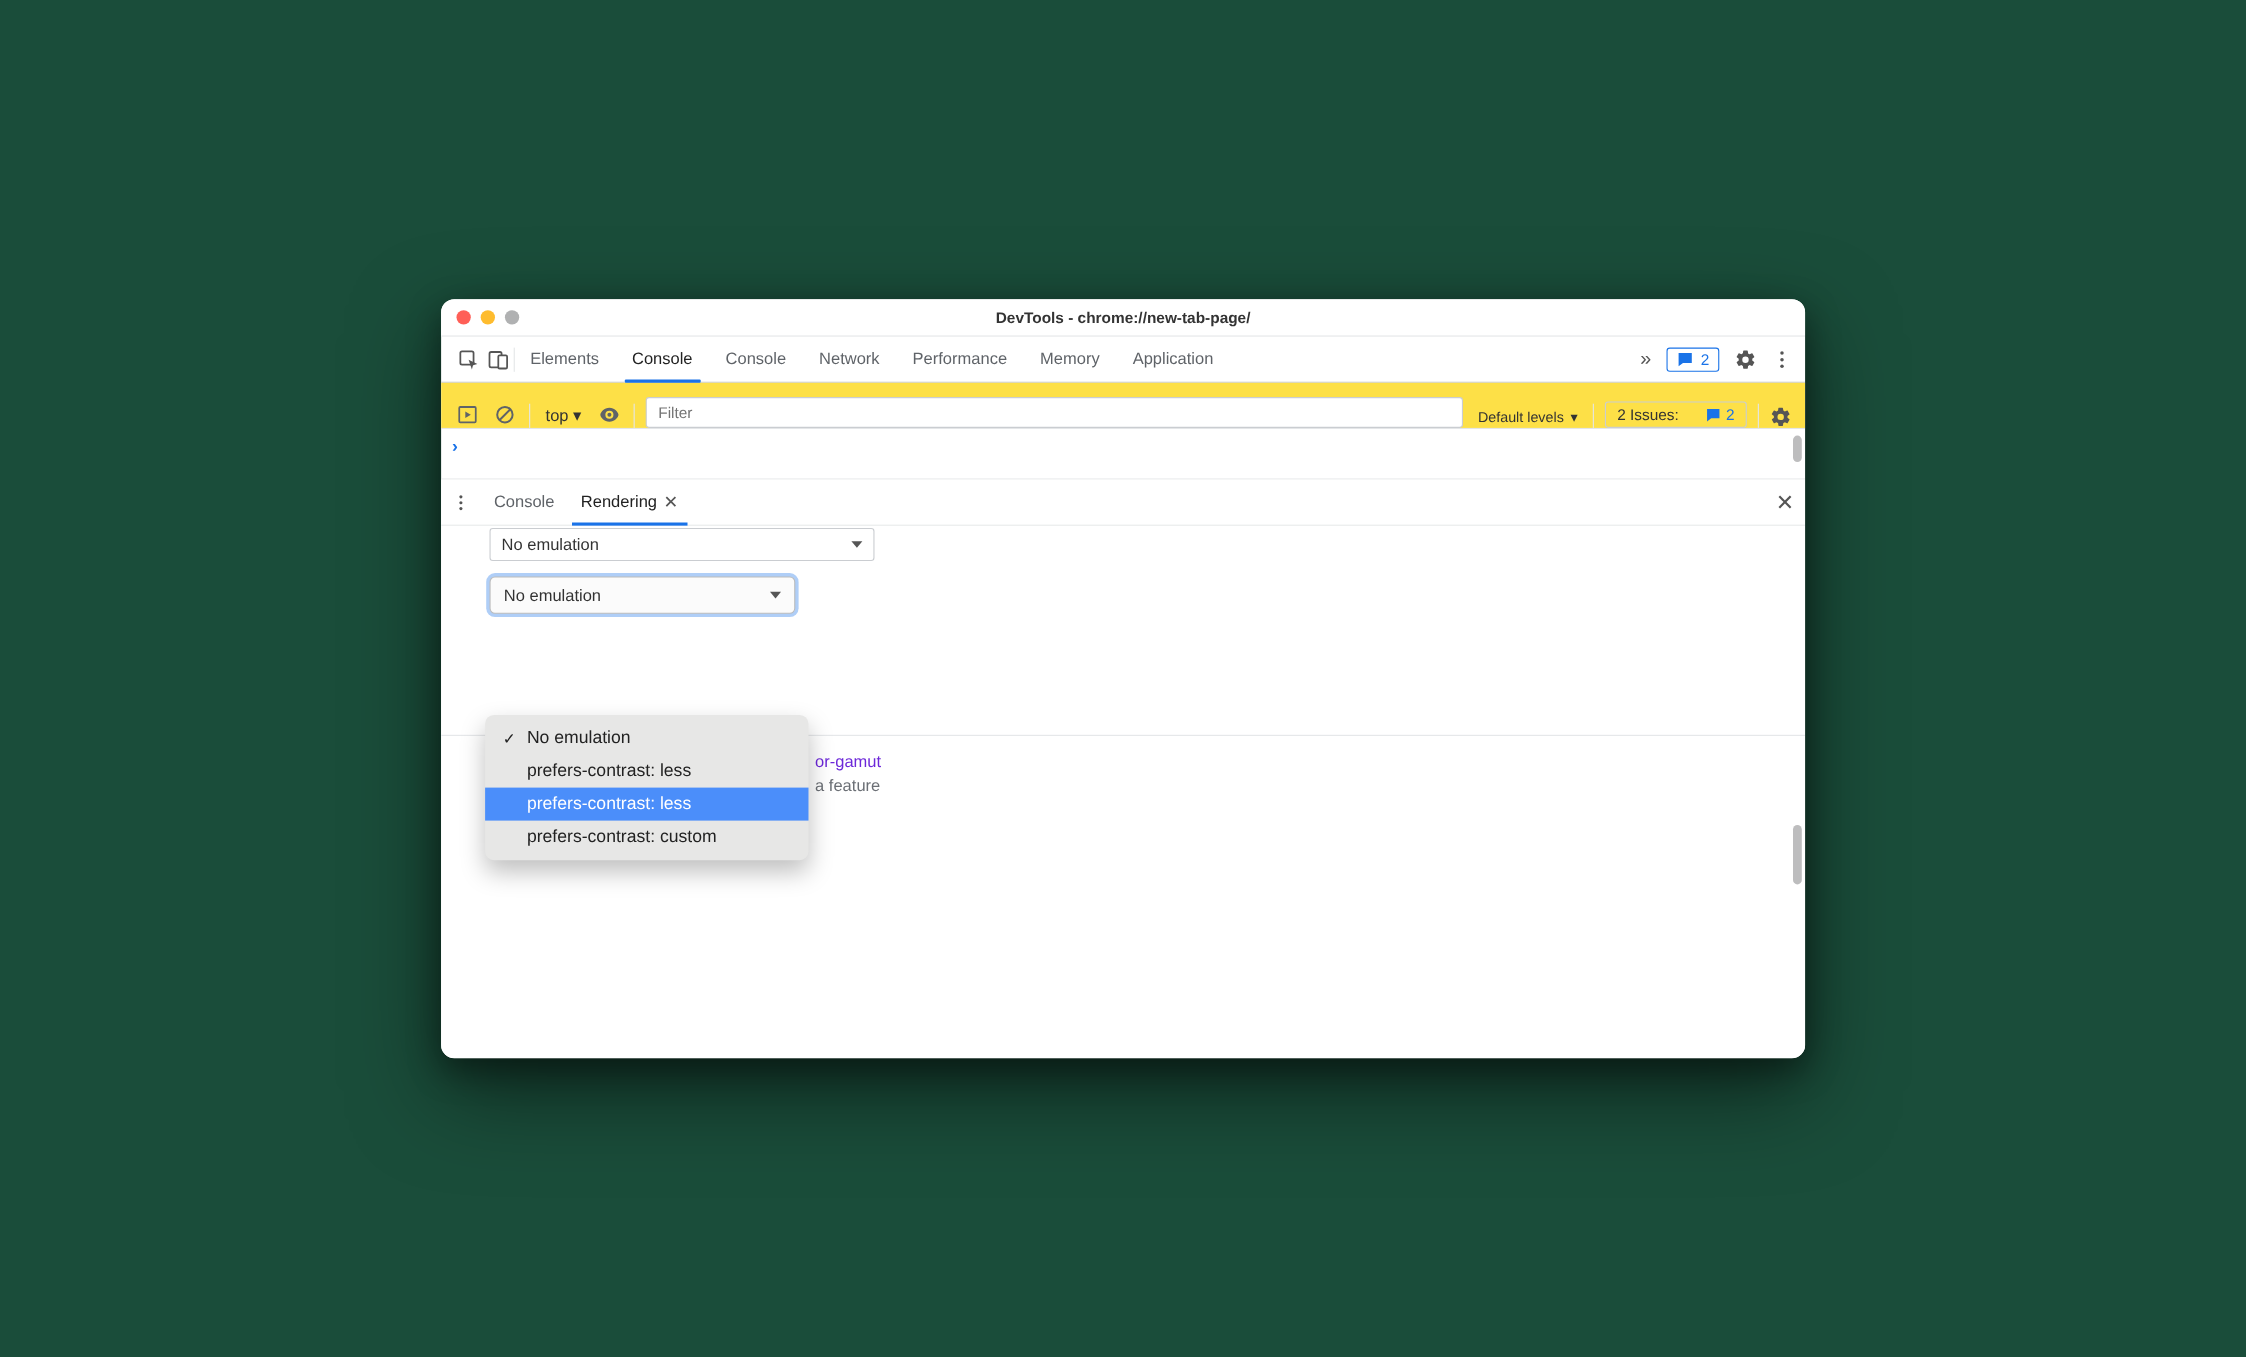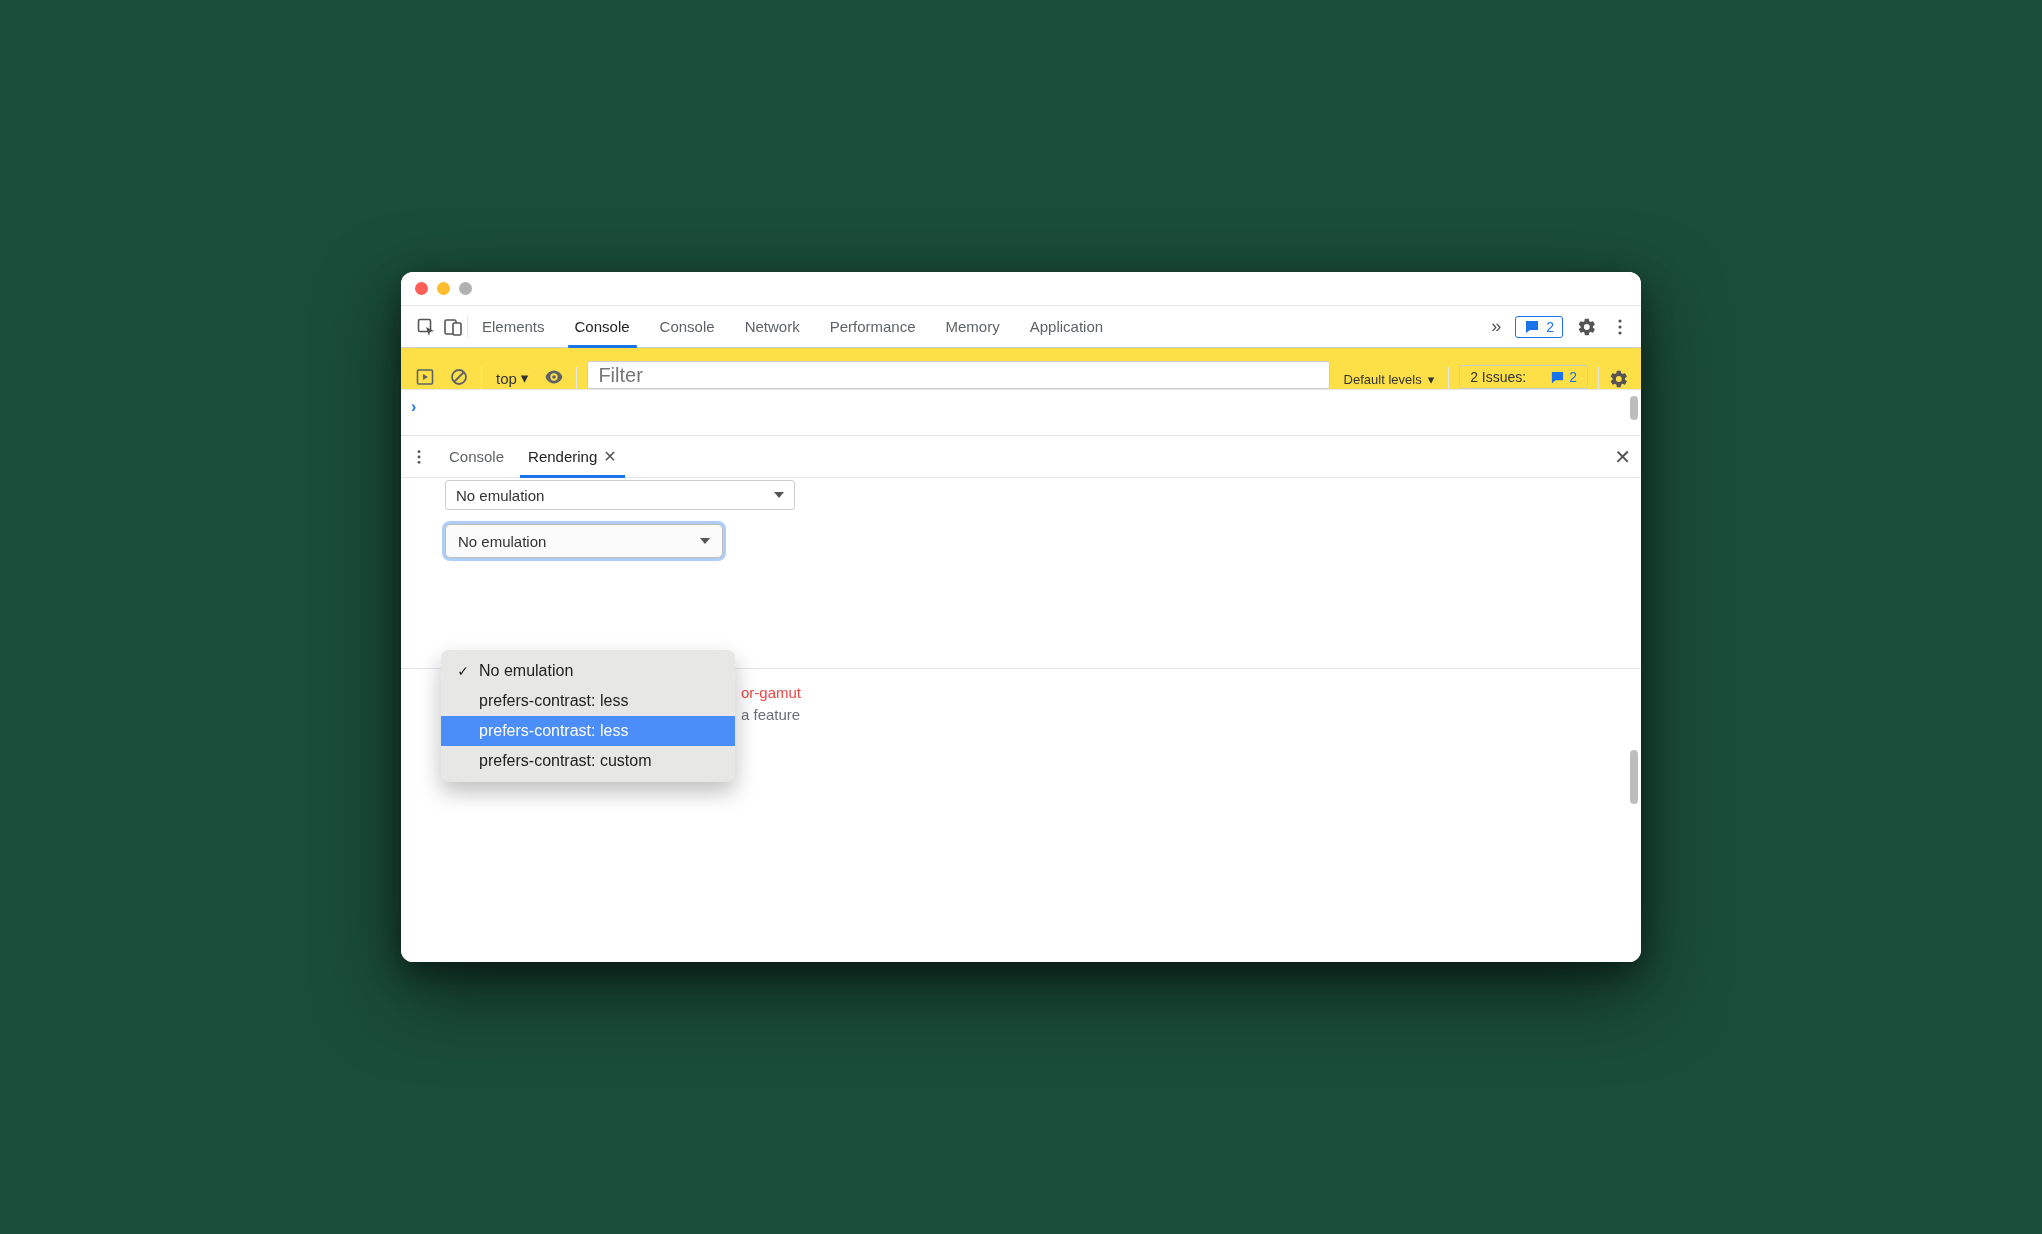--- a/index.html
+++ b/index.html
@@ -123,21 +123,21 @@
     display: inline-flex; align-items: center; gap: 4px;
     font-size: 15px; color: #333;
     padding: 2px 4px;
   }
   .filter-input {
     flex: 1;
     height: 28px;
     border: 1px solid var(--border);
     border-radius: 3px;
     padding: 0 10px;
-    font-size: 20px;
+    font-size: 14px;
     color: #333;
     background: #fff;
   }
   .levels-select {
     display: inline-flex; align-items: center; gap: 6px;
     font-size: 13px; color: #333;
     padding: 2px 4px;
   }
   .issues-box {
     display: inline-flex; align-items: center; gap: 24px;
@@ -240,21 +240,21 @@
   .dd-item {
     display: flex; align-items: center; gap: 8px;
     padding: 6px 12px 6px 14px;
     font-size: 16px; color: #222;
   }
   .dd-item .check { width: 16px; display: inline-block; text-align: center; font-size: 14px;}
   .dd-item.selected { background: var(--dropdown-hover); color: #fff; }
   .hr { margin: 18px 0; border: none; border-top: 1px solid var(--border-light); }
   .behind-text-1 {
     position: absolute; left: 340px; top: 206px;
-    font-size: 15px; color: #ef4444;
+    font-size: 15px; color: #6d28d9;
   }
   .behind-text-2 {
     position: absolute; left: 340px; top: 228px;
     font-size: 15px; color: var(--text-lighter);
   }
   .vscroll-thumb2 {
     position: absolute; right: 3px; top: 272px;
     width: 8px; height: 54px;
     background: #bdbdbe; border-radius: 4px;
   }
@@ -274,20 +274,21 @@
 
 <div class="stage">
   <div class="window">
 
     <div class="titlebar">
       <div class="traffic-lights">
         <div class="tl red"></div>
         <div class="tl yellow"></div>
         <div class="tl green"></div>
       </div>
+      <div class="titlebar-title">DevTools - chrome://new-tab-page/</div>
     </div>
 
     <div class="tabstrip">
       <span class="icon-btn">
         <svg width="20" height="20" viewBox="0 0 20 20" fill="none" stroke="#555" stroke-width="1.6">
           <rect x="2.5" y="2.5" width="12" height="12" rx="1.5"></rect>
           <path d="M10 10 L18 14 L14 15 L13 19 Z" fill="#555" stroke="none"></path>
         </svg>
       </span>
       <span class="icon-btn">

